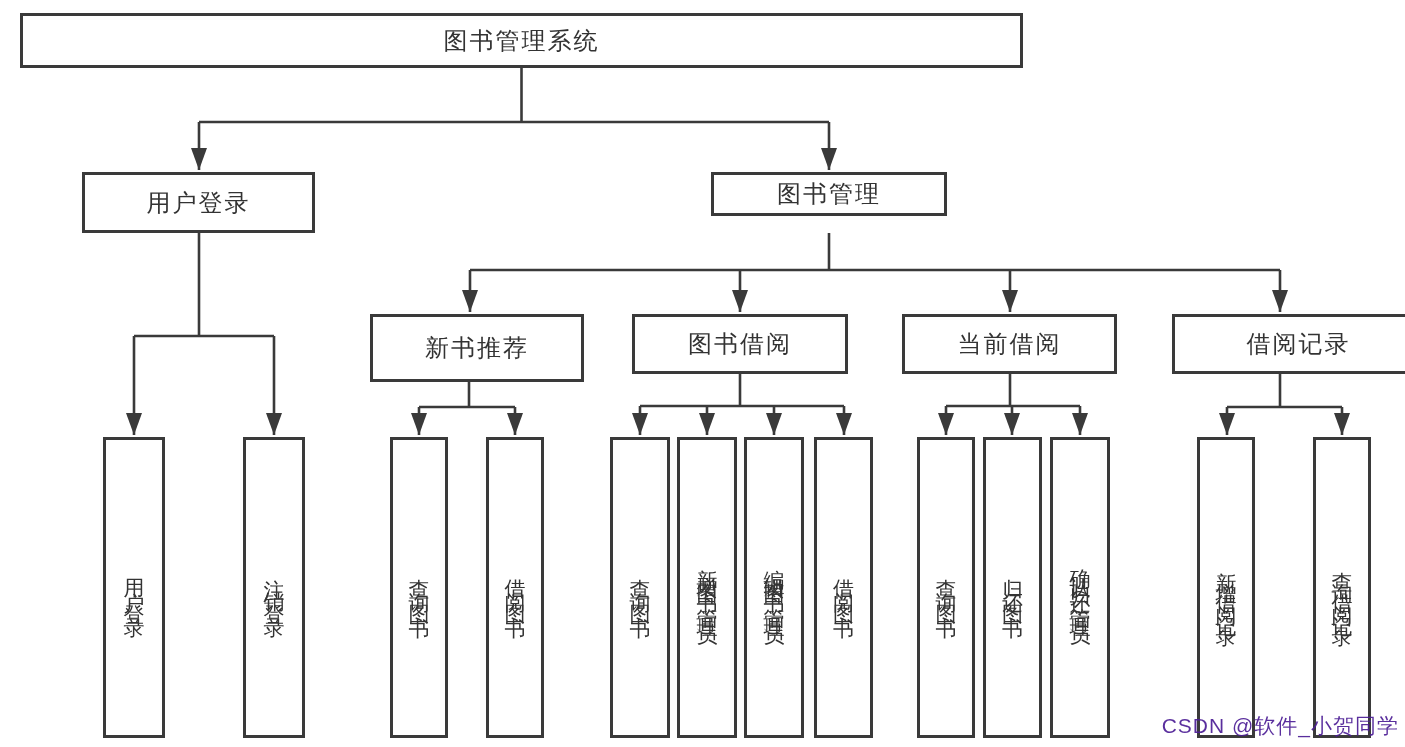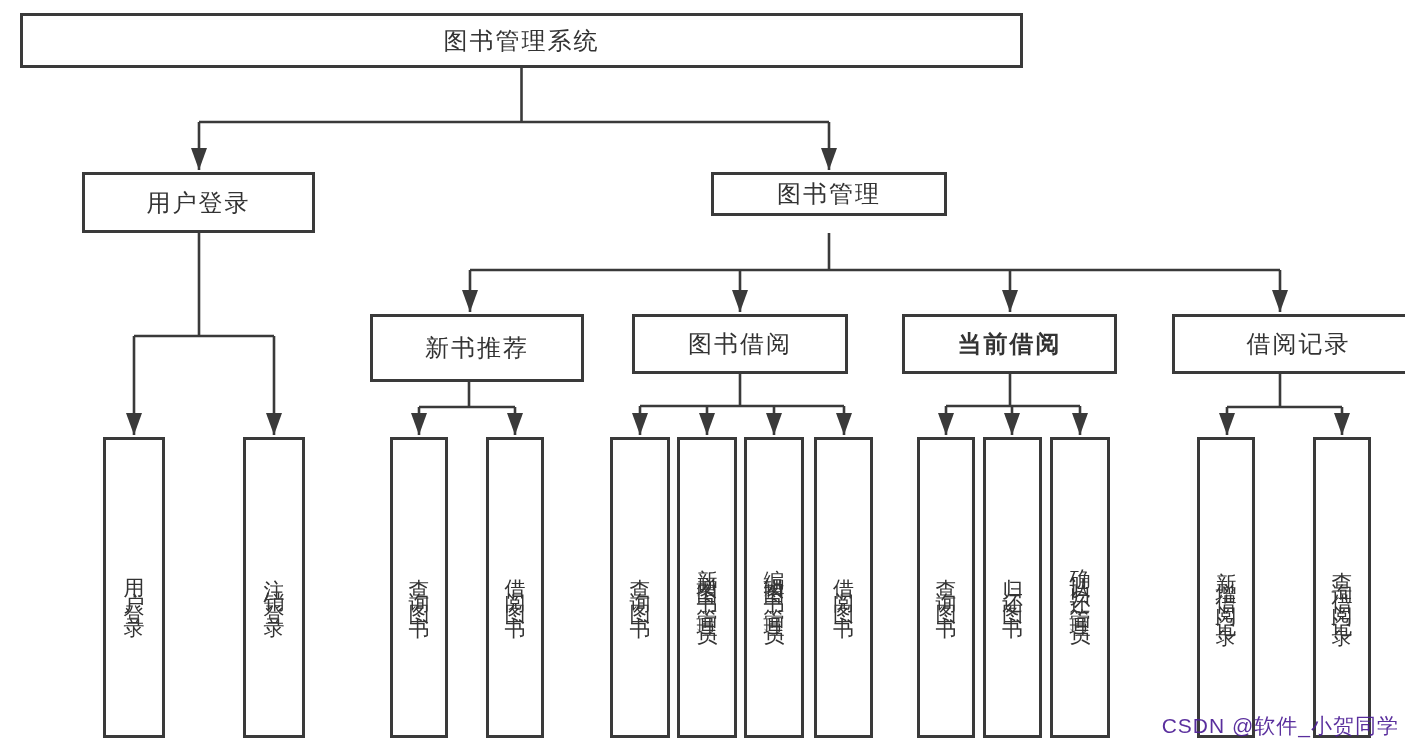--- a/index.html
+++ b/index.html
@@ -113,21 +113,21 @@
   <div class="box" style="left:711px;top:172px;width:236px;height:44px;">
       <span>图书管理</span>
     </div>
 
   <div class="box" style="left:362px;top:314px;width:214px;height:68px;margin-left:8px;">
       <span>新书推荐</span>
     </div>
   <div class="box" style="left:632px;top:314px;width:216px;height:60px;">
       <span>图书借阅</span>
     </div>
-  <div class="box" style="left:902px;top:314px;width:215px;height:60px;font-weight:bold;">
+  <div class="box" style="left:902px;top:314px;width:215px;height:60px;">
       <span>当前借阅</span>
     </div>
   <div class="box" style="left:1172px;top:314px;width:253px;height:60px;">
       <span>借阅记录</span>
     </div>
 
   <div class="box leaf g4" style="left:103px;top:437px;width:62px;height:301px;">
       <span>用户登录</span>
     </div>
   <div class="box leaf g4" style="left:243px;top:437px;width:62px;height:301px;">

